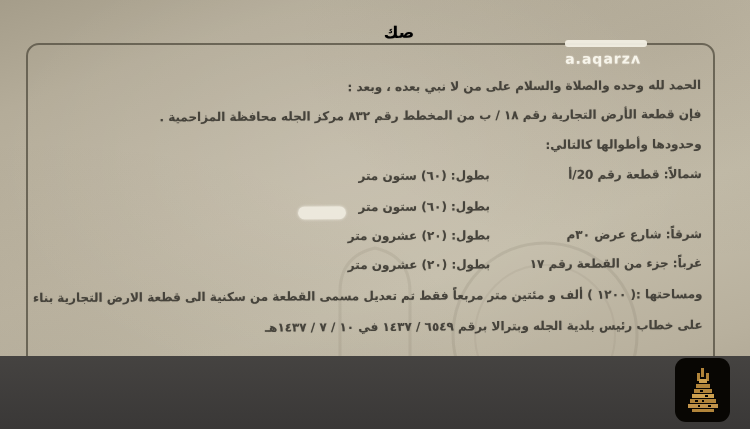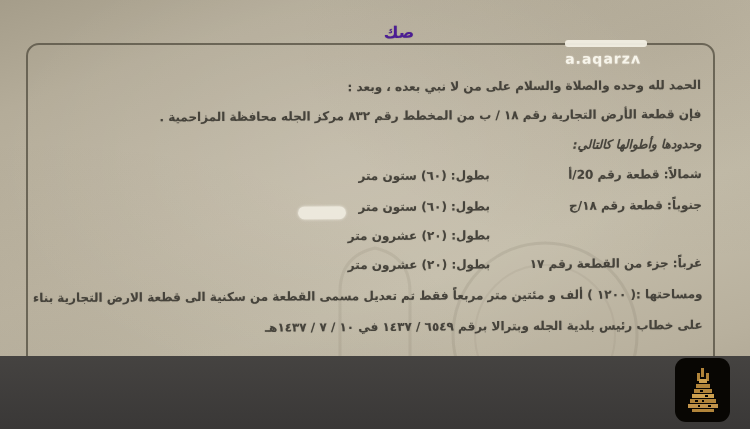--- a/index.html
+++ b/index.html
@@ -30,38 +30,38 @@
   }
   
   .faint-marks{position:absolute;inset:0;pointer-events:none;}
   
   .scan-text{
     position:absolute;inset:0;
     transform:rotate(-0.35deg);transform-origin:50% 50%;
   }
   .deed-title{
     position:absolute;left:368px;top:23px;width:64px;
-    text-align:center;font-size:16px;font-weight:700;color:#4c1d95;
+    text-align:center;font-size:16px;font-weight:700;color:#000000;
     direction:rtl;text-shadow:0 0 1px rgba(60,57,47,0.4);
   }
   .app-watermark{
     position:absolute;left:545px;top:52px;width:118px;text-align:center;
     font-size:14px;font-weight:700;letter-spacing:1px;
     color:rgba(250,247,238,0.93);
     text-shadow:0 0 2px rgba(255,252,242,0.5);
   }
   .line{
     position:absolute;direction:rtl;white-space:nowrap;
     font-size:12px;font-weight:700;color:#46433b;
     letter-spacing:-0.2px;
     text-shadow:0 0 1px rgba(70,67,59,0.35);
   }
   .l-intro   {top:80px;  right:48px;}
   .l-parcel  {top:109px; right:48px;}
-  .l-heading {top:139px; right:48px;font-style:italic;}
+  .l-heading {top:139px; right:48px;}
   .brow{position:absolute;left:0;right:0;height:17px;}
   .brow .side{position:absolute;right:48px;}
   .brow .len {position:absolute;right:260px;}
   .r0{top:169px;} .r1{top:200px;} .r2{top:229px;} .r3{top:258px;}
   .l-area    {top:289px; right:48px;}
   .l-approval{top:320px; right:48px;}
   
   .smudge{
     position:absolute;left:298px;top:206px;width:48px;height:13px;
     background:rgba(241,238,227,0.88);border-radius:7px;
@@ -98,24 +98,24 @@
 
   <div class="line l-intro">الحمد لله وحده والصلاة والسلام على من لا نبي بعده ، وبعد :</div>
   <div class="line l-parcel">فإن قطعة الأرض التجارية رقم ١٨ / ب من المخطط رقم ٨٣٢ مركز الجله محافظة المزاحمية .</div>
   <div class="line l-heading">وحدودها وأطوالها كالتالي:</div>
 
   <div class="brow r0">
     <span class="line side">شمالاً: قطعة رقم 20/أ</span>
     <span class="line len">بطول: (٦٠) ستون متر</span>
   </div>
   <div class="brow r1">
-    <span class="line side">جنوباً: قطعة رقم ١٨/ج</span>
     <span class="line len">بطول: (٦٠) ستون متر</span>
   </div>
   <div class="brow r2">
+    <span class="line side">شرقاً: شارع عرض ٣٠م</span>
     <span class="line len">بطول: (٢٠) عشرون متر</span>
   </div>
   <div class="brow r3">
     <span class="line side">غرباً: جزء من القطعة رقم ١٧</span>
     <span class="line len">بطول: (٢٠) عشرون متر</span>
   </div>
 
   <div class="line l-area">ومساحتها :( ١٢٠٠ ) ألف و مئتين متر مربعاً فقط تم تعديل مسمى القطعة من سكنية الى قطعة الارض التجارية بناء</div>
   <div class="line l-approval">على خطاب رئيس بلدية الجله وبترالا برقم ٦٥٤٩ / ١٤٣٧ في ١٠ / ٧ / ١٤٣٧هـ</div>
 

